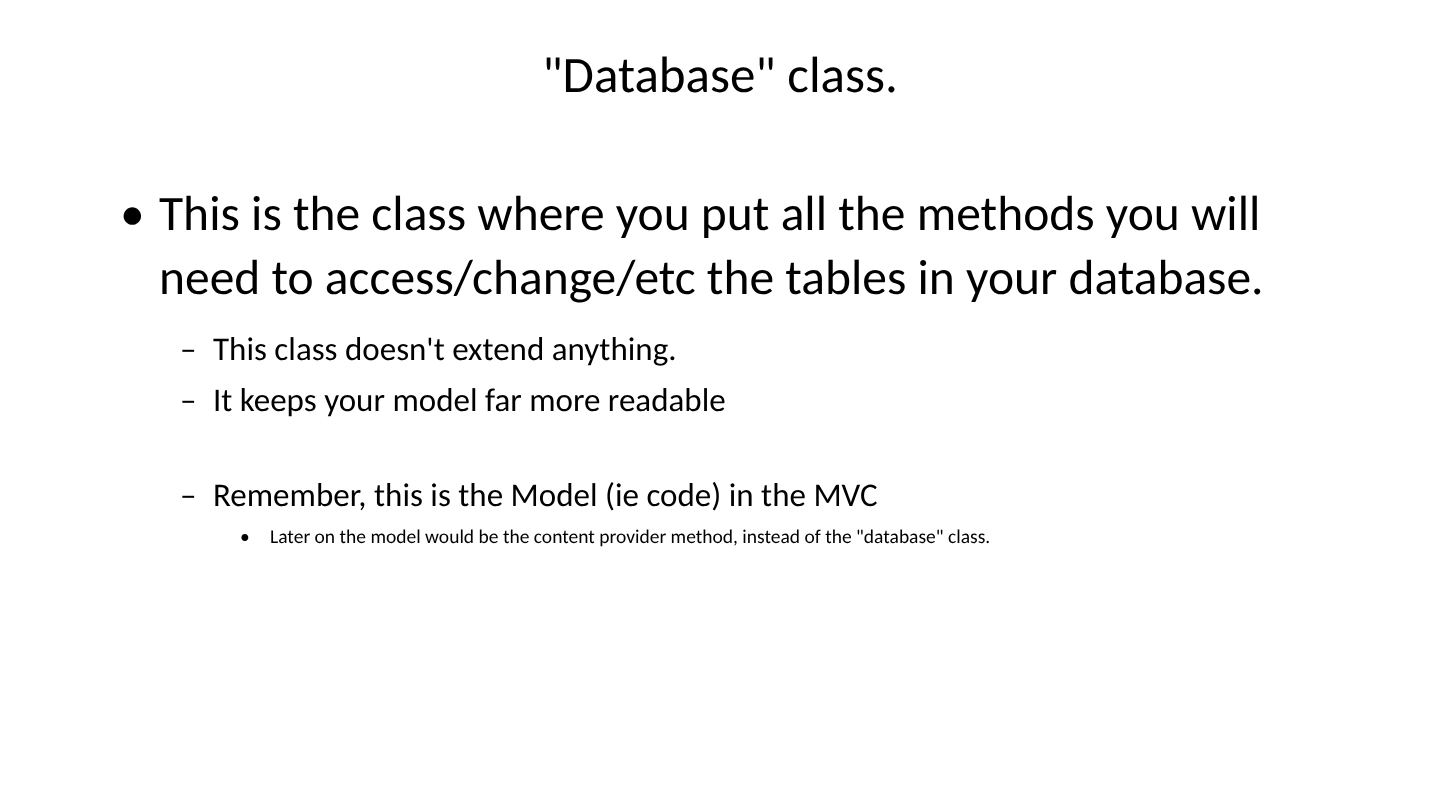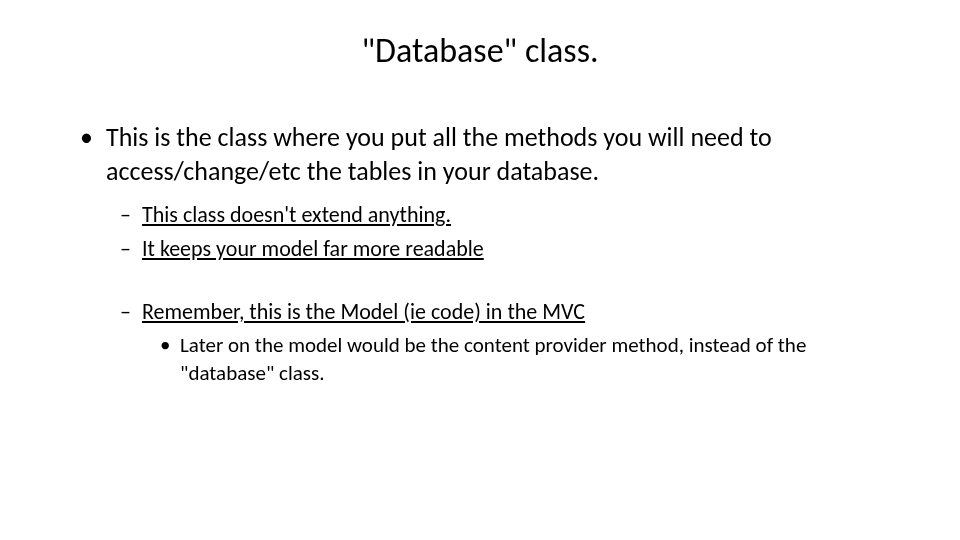--- a/index.html
+++ b/index.html
@@ -16,50 +16,49 @@
       padding: 20px 60px;
     }
     .slide-title {
       text-align: center;
       font-size: 34px;
       font-weight: 400;
       margin-top: 10px;
       margin-bottom: 50px;
     }
     .bullet-level-1 {
-      font-size: 26px;
+      font-size: 33px;
       margin-left: 20px;
       margin-bottom: 12px;
       line-height: 1.3;
       position: relative;
       padding-left: 26px;
     }
     .bullet-level-1::before {
       content: "•";
       position: absolute;
       left: 0;
       top: 0;
     }
     .bullet-level-2 {
       font-size: 22px;
       margin-left: 60px;
       margin-bottom: 6px;
       line-height: 1.3;
       position: relative;
       padding-left: 22px;
-      text-decoration: underline;
     }
     .bullet-level-2::before {
       content: "–";
       position: absolute;
       left: 0;
       top: 0;
     }
     .bullet-level-3 {
-      font-size: 21px;
+      font-size: 13px;
       margin-left: 100px;
       margin-bottom: 4px;
       line-height: 1.3;
       position: relative;
       padding-left: 20px;
     }
     .bullet-level-3::before {
       content: "•";
       position: absolute;
       left: 0;

